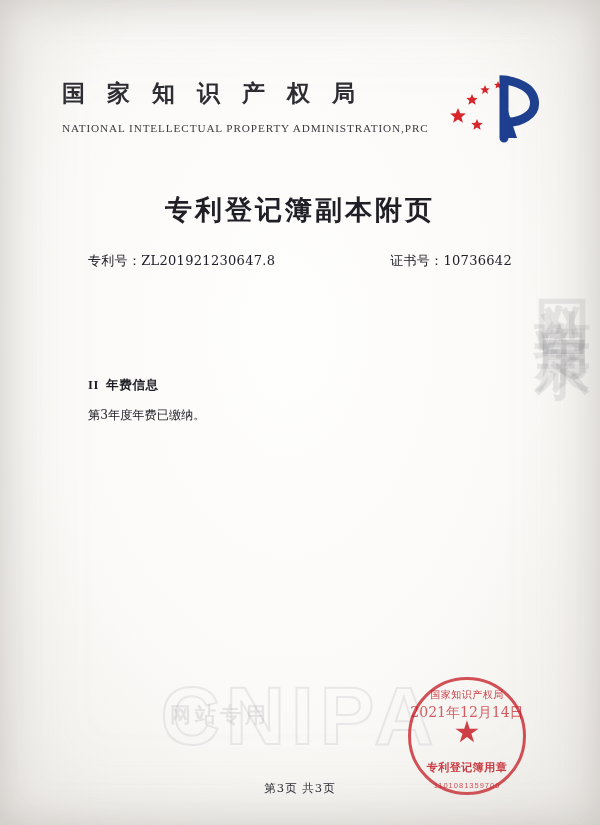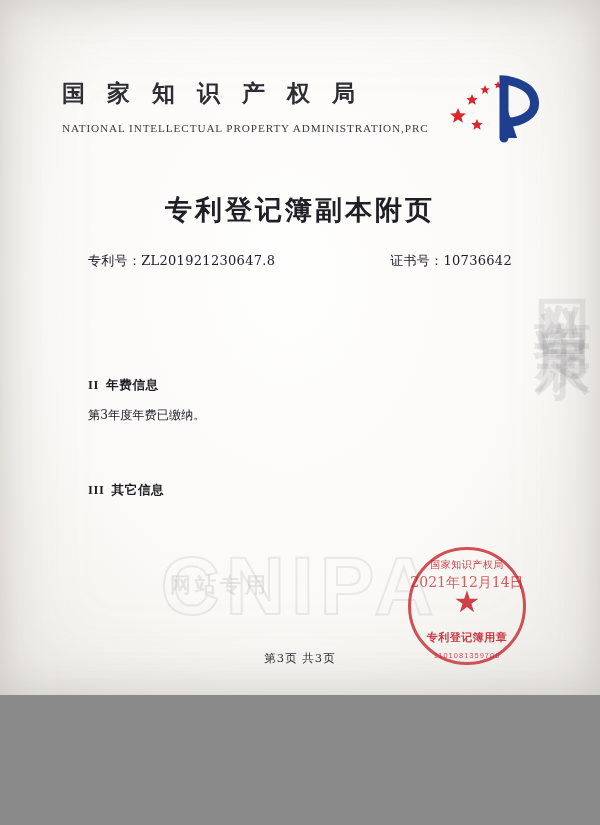--- a/index.html
+++ b/index.html
@@ -9,21 +9,21 @@
   }
   body {
     width: 600px;
     height: 825px;
     overflow: hidden;
     font-family: "Liberation Serif", serif;
   }
   .page {
     position: relative;
     width: 600px;
-    height: 695px;
+    height: 825px;
     background: #fbfaf8;
     overflow: hidden;
   }
   
   .paper-tint {
     position: absolute;
     inset: 0;
     background:
       radial-gradient(ellipse at 48% 40%, rgba(255,255,255,0.85) 0%, rgba(250,248,245,0.25) 55%, rgba(226,222,216,0.55) 100%);
     pointer-events: none;
@@ -276,26 +276,20 @@
 
     <div class="section">
       <div class="sec-head">
         <span class="roman">II</span><span>年费信息</span>
       </div>
       <div class="sec-body">第3年度年费已缴纳。</div>
     </div>
 
     <div class="gap-md"></div>
 
-    <div class="section">
-      <div class="sec-head">
-        <span class="roman">III</span><span>其它信息</span>
-      </div>
-      <div class="sec-body"></div>
-    </div>
 
   </div>
 
   <div class="wm wm-vert">网站专用展示</div>
   <div class="wm wm-small-left">网站专用</div>
   <div class="wm wm-cnipa">CNIPA</div>
 
   <div class="seal">
     <div class="seal-ring"></div>
     <div class="seal-top-text">国家知识产权局</div>

